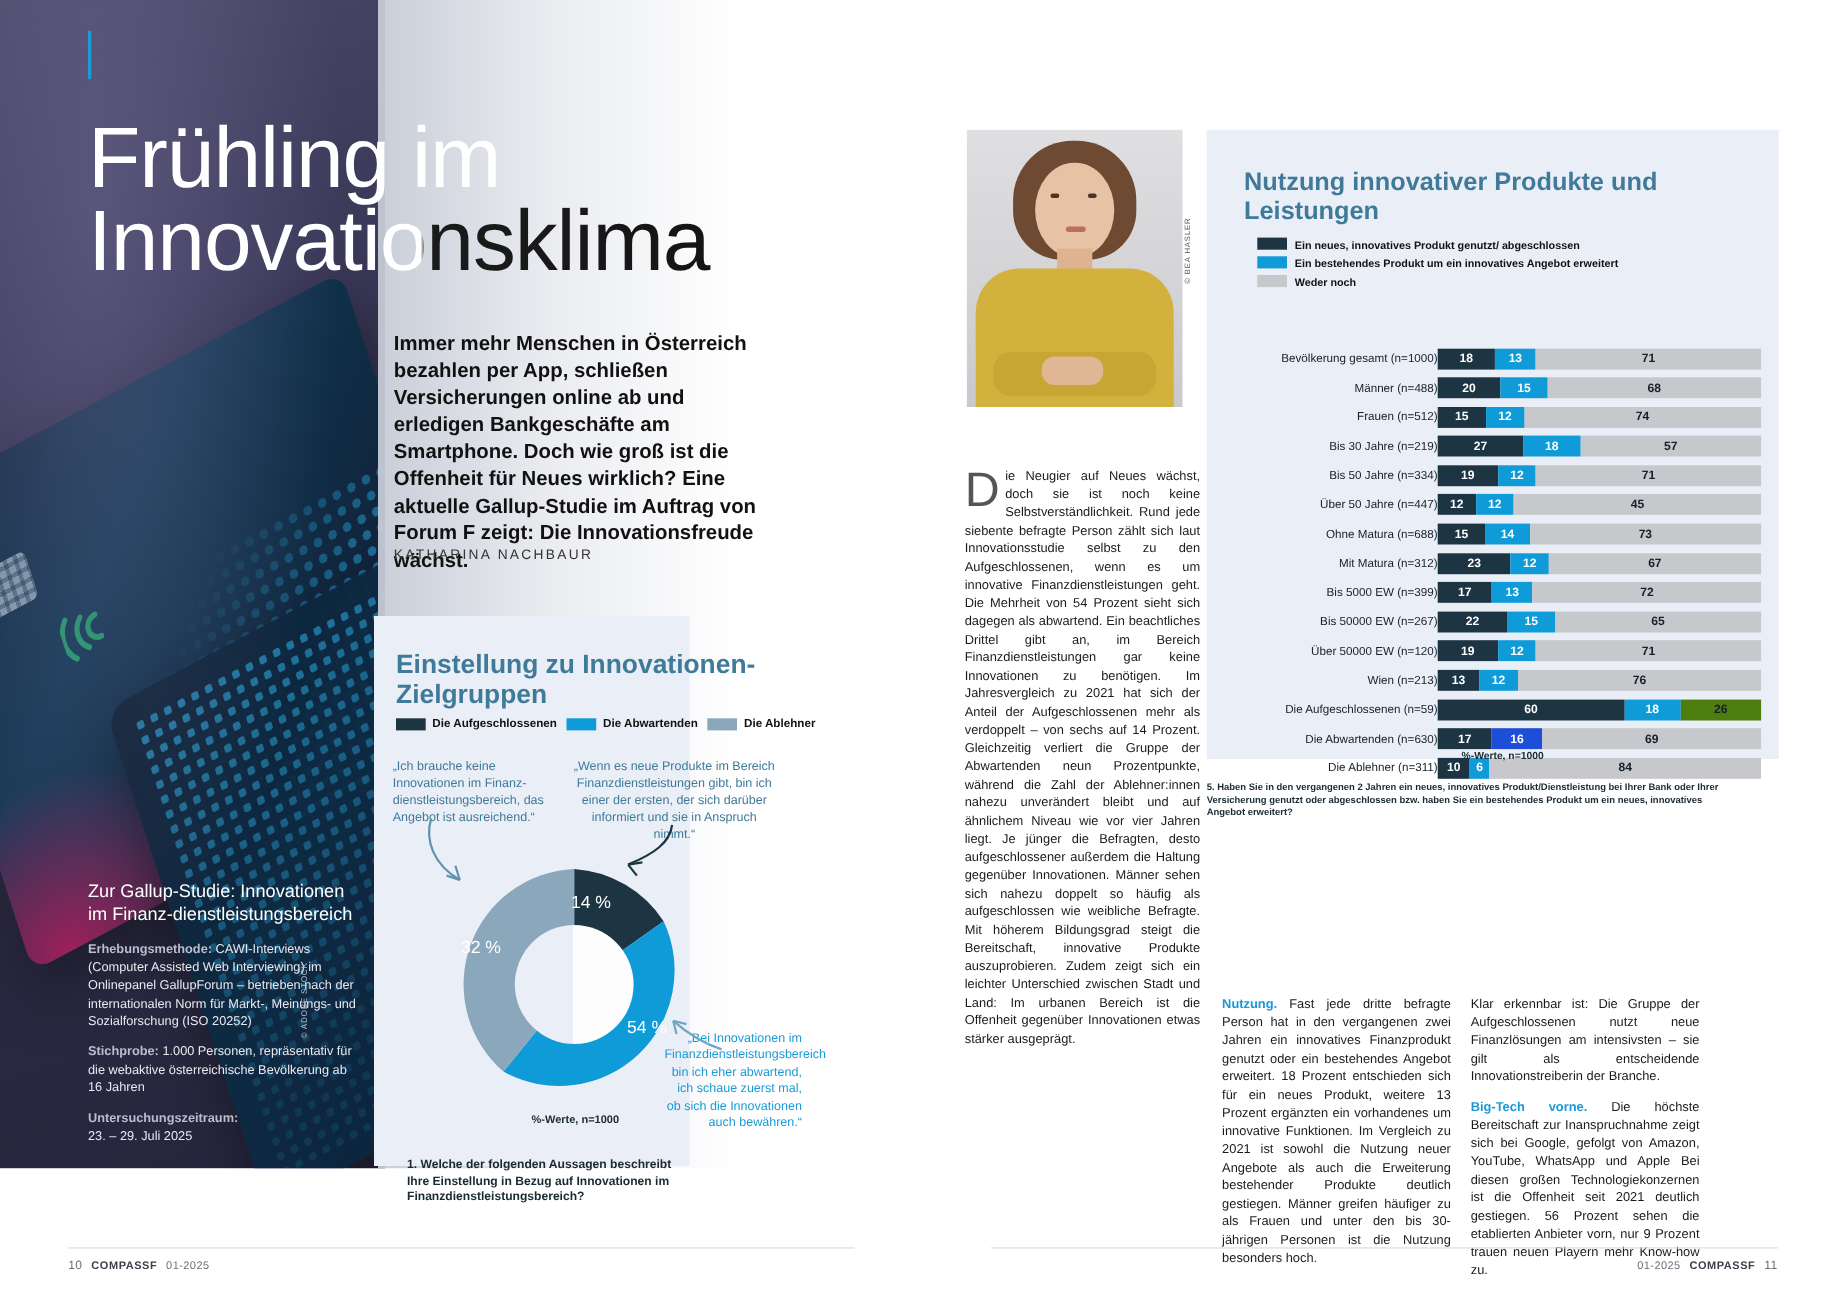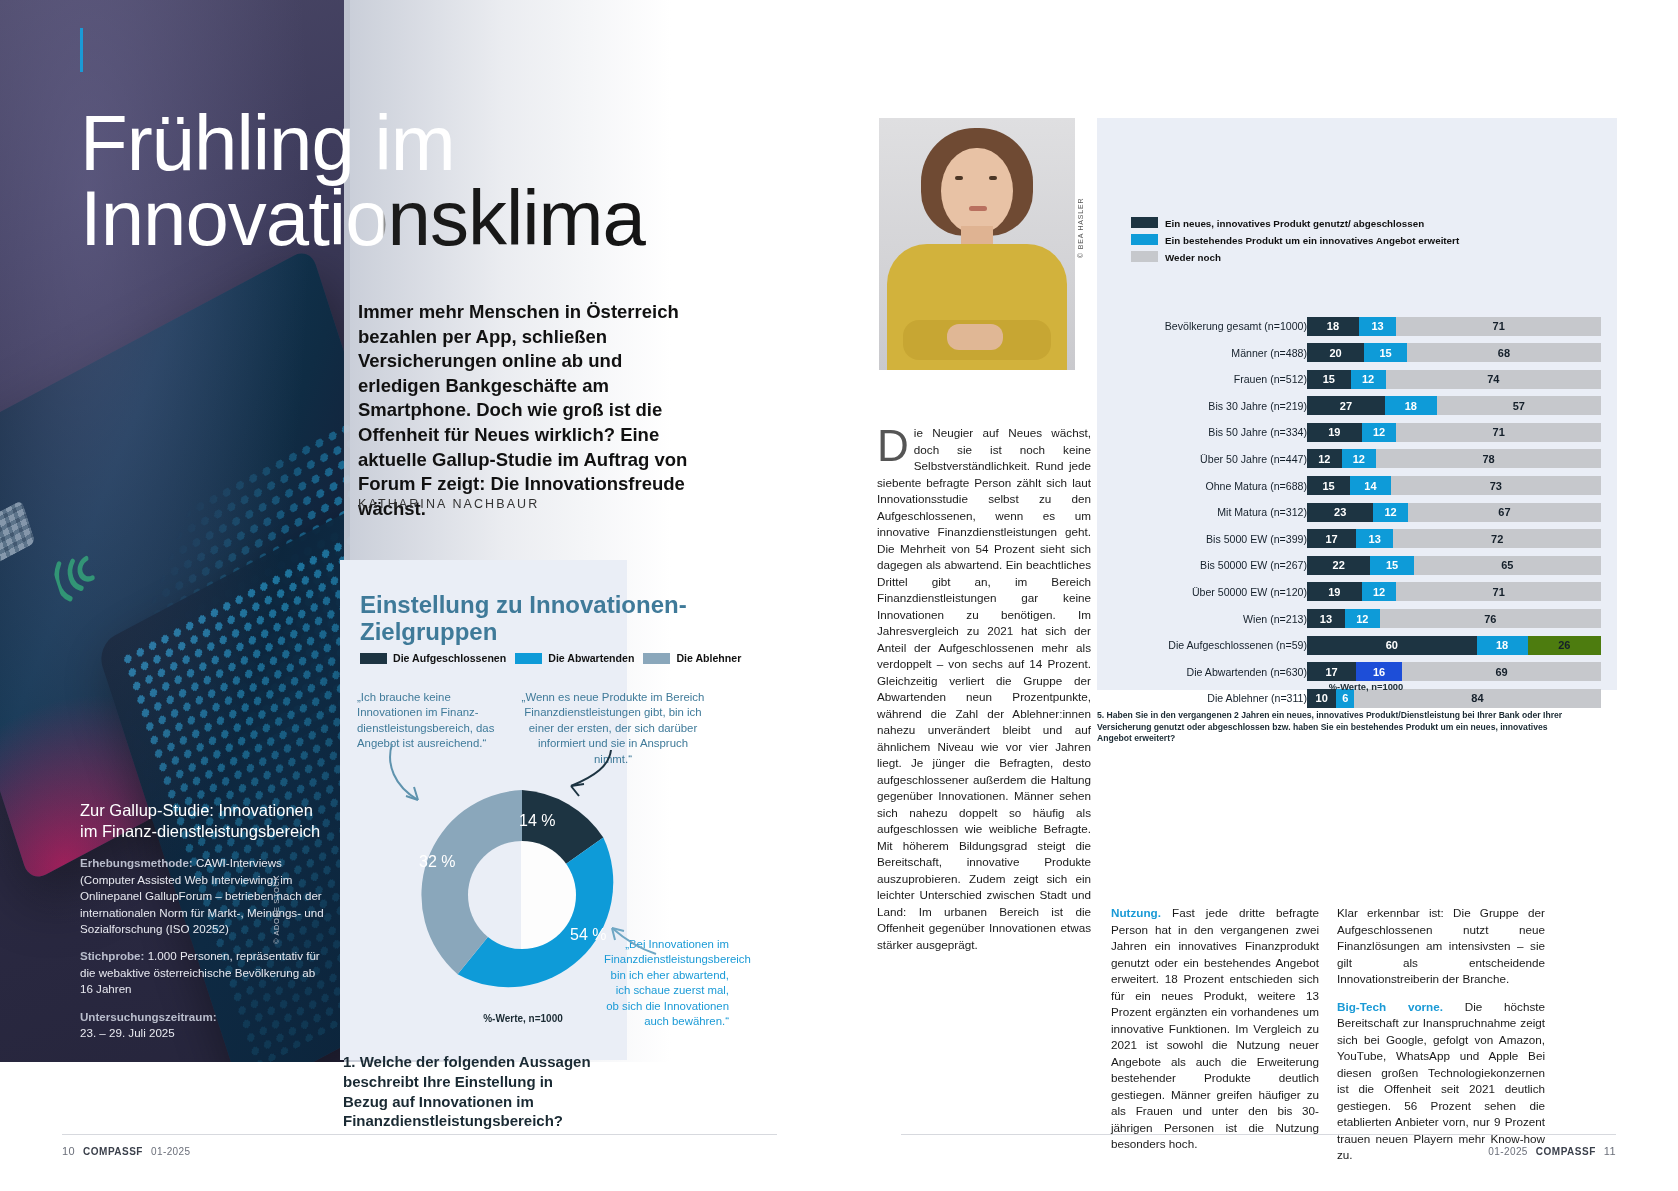--- a/index.html
+++ b/index.html
@@ -133,22 +133,22 @@
     position:absolute; left:55px; top:55px; width:108px; height:108px; border-radius:50%;
     background: linear-gradient(90deg,#eaeef6 0 49%, #fdfdfd 49% 100%);
   }
   .pct{ position:absolute; color:#fff; font-size:16px; font-weight:400; }
   .pct-top{ left:519px; top:812px; }
   .pct-left{ left:419px; top:853px; }
   .pct-bot{ left:570px; top:926px; }
 
   .nwert{ position:absolute; left:418px; top:1013px; width:210px; text-align:center; font-size:10px; font-weight:700; color:#1a2a33; }
   .footnote-l{
-    position:absolute; left:343px; top:1052px; width:250px;
-    font-size:15px; line-height:1.32; font-weight:700; color:#1a2a33;
+    position:absolute; left:370px; top:1052px; width:250px;
+    font-size:11px; line-height:1.32; font-weight:700; color:#1a2a33;
   }
 
   svg.arrow{ position:absolute; overflow:visible; }
 
   
   .right-page{ position:absolute; left:839px; top:0; width:839px; height:1191px; background:#fff; }
 
   .portrait{
     position:absolute; left:40px; top:118px; width:196px; height:252px;
     background: linear-gradient(180deg,#dfdfe1 0%, #d3d3d6 60%, #c9c9cd 100%);
@@ -189,21 +189,21 @@
     float:left; font-size:44px; line-height:0.78; font-weight:400; color:#555;
     padding:4px 5px 0 0;
   }
   .col2{ position:absolute; left:272px; top:905px; width:208px; }
   .col3{ position:absolute; left:498px; top:905px; width:208px; }
   .col-text b{ color:#1a9ad6; font-weight:700; }
 
   
   .bar-panel{ position:absolute; left:258px; top:118px; width:520px; height:572px; background:#eaeef6; }
   .bar-title{ position:absolute; left:292px; top:152px; width:460px; font-size:23px; line-height:1.13; font-weight:700; color:#3f7a99; }
-  .bar-legend{ position:absolute; left:292px; top:215px; width:330px; font-size:9.8px; line-height:1.75; color:#111; font-weight:600;}
+  .bar-legend{ position:absolute; left:304px; top:215px; width:330px; font-size:9.8px; line-height:1.75; color:#111; font-weight:600;}
   .bar-legend .lrow{ display:block; }
   .bar-legend .lsw{ display:inline-block; width:27px; height:11px; vertical-align:-1px; margin-right:7px; }
 
   .bars{ position:absolute; left:292px; top:315px; width:470px; }
   .brow{ display:flex; align-items:center; height:22px; margin-bottom:4.6px; }
   .blabel{ width:176px; text-align:right; font-size:10.6px; color:#15202b; white-space:nowrap;}
   .btrack{ position:relative; flex:1; height:19px; display:flex; }
   .seg{ height:19px; display:flex; align-items:center; justify-content:center; font-size:11px; font-weight:700; color:#fff; }
   .seg.gray{ color:#15202b; }
   .nwert-r{ position:absolute; left:292px; top:681px; width:470px; text-align:center; font-size:9.4px; font-weight:700; color:#1a2a33; }
@@ -348,20 +348,21 @@
     <div class="col2">
       <p class="col-text"><b>Nutzung.</b><span> Fast jede dritte befragte Person hat in den vergangenen zwei Jahren ein innovatives Finanzprodukt genutzt oder ein bestehendes Angebot erweitert. 18 Prozent entschieden sich für ein neues Produkt, weitere 13 Prozent ergänzten ein vorhandenes um innovative Funktionen. Im Vergleich zu 2021 ist sowohl die Nutzung neuer Angebote als auch die Erweiterung bestehender Produkte deutlich gestiegen. Männer greifen häufiger zu als Frauen und unter den bis 30-jährigen Personen ist die Nutzung besonders hoch.</span></p>
     </div>
 
     <div class="col3">
       <p class="col-text">Klar erkennbar ist: Die Gruppe der Aufgeschlossenen nutzt neue Finanzlösungen am intensivsten – sie gilt als entscheidende Innovationstreiberin der Branche.</p>
       <p class="col-text" style="margin-top:11px;"><b>Big-Tech vorne.</b><span> Die höchste Bereitschaft zur Inanspruchnahme zeigt sich bei Google, gefolgt von Amazon, YouTube, WhatsApp und Apple Bei diesen großen Technologiekonzernen ist die Offenheit seit 2021 deutlich gestiegen. 56 Prozent sehen die etablierten Anbieter vorn, nur 9 Prozent trauen neuen Playern mehr Know-how zu.</span></p>
     </div>
 
     <div class="bar-panel"></div>
+    <div class="bar-title">Nutzung innovativer Produkte und Leistungen</div>
 
     <div class="bar-legend">
       <span class="lrow">
         <i class="lsw" style="background:#1d3442"></i><span>Ein neues, innovatives Produkt genutzt/ abgeschlossen</span>
       </span>
       <span class="lrow">
         <i class="lsw" style="background:#0e9bd8"></i><span>Ein bestehendes Produkt um ein innovatives Angebot erweitert</span>
       </span>
       <span class="lrow">
         <i class="lsw" style="background:#c6c8cc"></i><span>Weder noch</span>
@@ -407,21 +408,21 @@
             <div class="seg" style="width: 19%; background: rgb(29, 52, 66);">19</div>
             <div class="seg" style="width: 12%; background: rgb(14, 155, 216);">12</div>
             <div class="seg gray" style="width: 71%; background: rgb(198, 200, 204);">71</div>
           </div>
         </div>
         <div class="brow">
           <div class="blabel">Über 50 Jahre (n=447)</div>
           <div class="btrack">
             <div class="seg" style="width: 12%; background: rgb(29, 52, 66);">12</div>
             <div class="seg" style="width: 12%; background: rgb(14, 155, 216);">12</div>
-            <div class="seg gray" style="width: 78%; background: rgb(198, 200, 204);">78</div>
+            <div class="seg gray" style="width: 78%; background: rgb(198, 200, 204);">45</div>
           </div>
         </div>
         <div class="brow">
           <div class="blabel">Ohne Matura (n=688)</div>
           <div class="btrack">
             <div class="seg" style="width: 15%; background: rgb(29, 52, 66);">15</div>
             <div class="seg" style="width: 14%; background: rgb(14, 155, 216);">14</div>
             <div class="seg gray" style="width: 73%; background: rgb(198, 200, 204);">73</div>
           </div>
         </div>

